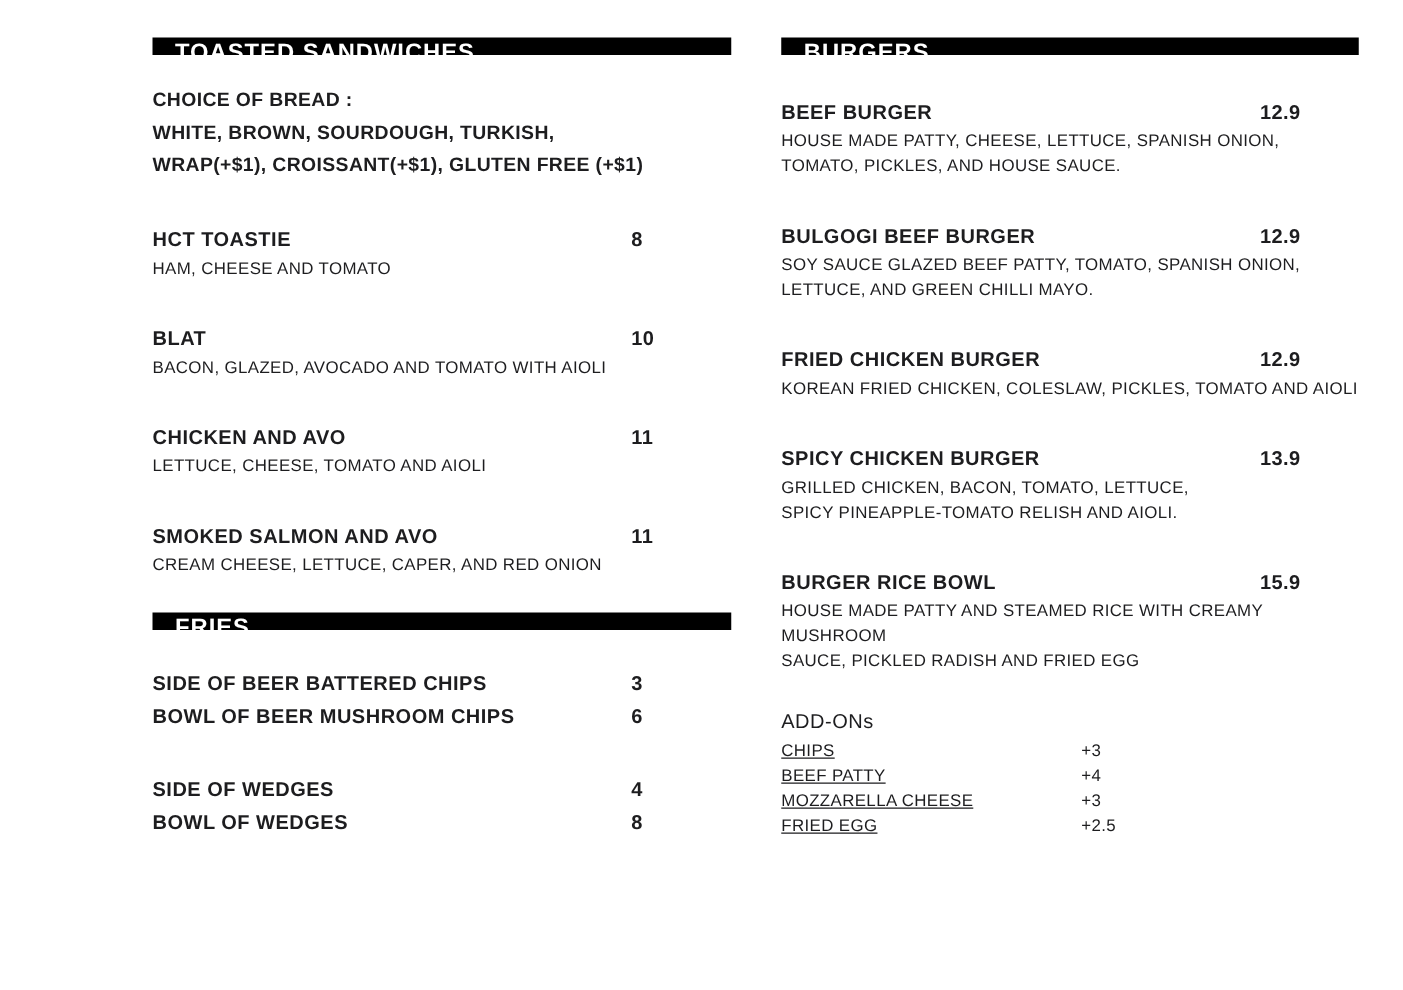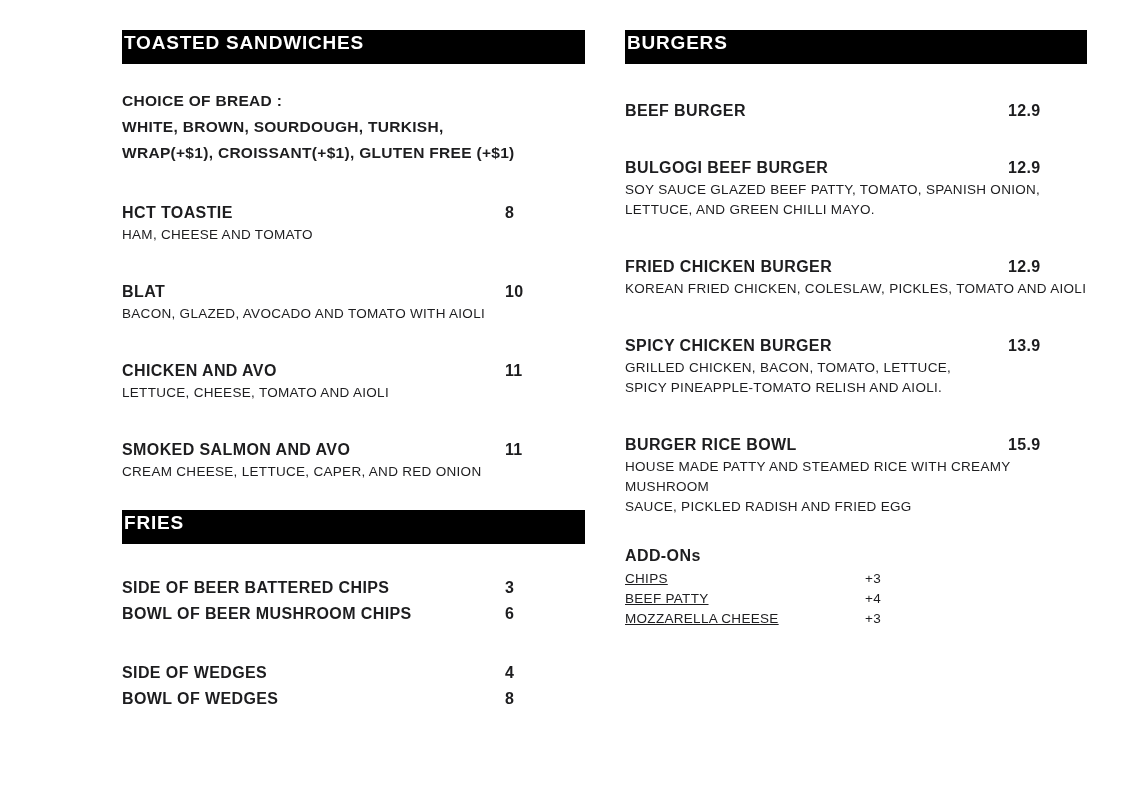--- a/index.html
+++ b/index.html
@@ -11,21 +11,21 @@
     overflow: hidden;
   }
   .page { position: relative; width: 1122px; height: 792px; background: #ffffff; }
   .col { position: absolute; top: 30px; }
   .col-left  { left: 122px; width: 463px; }
   .col-right { left: 625px; width: 462px; }
 
   .bar {
     background: #000000; color: #ffffff;
     font-weight: bold; font-size: 19px; letter-spacing: 0.8px;
-    height: 34px; line-height: 26px; padding-left: 2px;
+    height: 14px; line-height: 26px; padding-left: 18px;
   }
   .bar-gap { margin-top: 28px; }
 
   .note {
     margin-top: 24px;
     font-weight: bold; font-size: 15.5px; letter-spacing: 0.3px;
     line-height: 26px; white-space: pre-line;
   }
 
   .m-item { margin-top: 28px; position: relative; }
@@ -43,21 +43,21 @@
     font-size: 13.5px; letter-spacing: 0.3px; line-height: 20px;
     margin-top: 2px; white-space: pre-line;
   }
 
   .fries-group { margin-top: 31px; }
   .fries-group + .fries-group { margin-top: 33px; }
   .fries-row { position: relative; line-height: 26px; }
   .fries-row .item-name, .fries-row .item-price { line-height: 26px; }
 
   .addons { margin-top: 28px; }
-  .addons-title { font-weight: bold; font-size: 16px; letter-spacing: 0.4px; line-height: 21px; }
+  .addons-title { font-weight: normal; font-size: 16px; letter-spacing: 0.4px; line-height: 21px; }
   .addon-row { position: relative; line-height: 20px; font-size: 13.5px; letter-spacing: 0.3px; text-decoration: underline; }
   .addon-rows { margin-top: 3px; }
   .addon-price { position: absolute; top: 0; left: 240px; }
 </style>
 </head>
 <body>
 
 <div class="page">
 
   <div class="col col-left">
@@ -128,20 +128,22 @@
 
   <div class="col col-right">
 
     <div class="bar">BURGERS</div>
 
     <div class="r-item first">
       <div class="item-head">
         <span class="item-name">BEEF BURGER</span>
         <span class="item-price">12.9</span>
       </div>
+      <div class="item-desc">HOUSE MADE PATTY, CHEESE, LETTUCE, SPANISH ONION,
+TOMATO, PICKLES, AND HOUSE SAUCE.</div>
     </div>
 
     <div class="r-item">
       <div class="item-head">
         <span class="item-name">BULGOGI BEEF BURGER</span>
         <span class="item-price">12.9</span>
       </div>
       <div class="item-desc">SOY SAUCE GLAZED BEEF PATTY, TOMATO, SPANISH ONION,
 LETTUCE, AND GREEN CHILLI MAYO.</div>
     </div>
@@ -180,17 +182,21 @@
           <span class="addon-price">+3</span>
         </div>
         <div class="addon-row">
           <span>BEEF PATTY</span>
           <span class="addon-price">+4</span>
         </div>
         <div class="addon-row">
           <span>MOZZARELLA CHEESE</span>
           <span class="addon-price">+3</span>
         </div>
+        <div class="addon-row">
+          <span>FRIED EGG</span>
+          <span class="addon-price">+2.5</span>
+        </div>
       </div>
     </div>
 
   </div>
 </div>
 
 </body></html>

